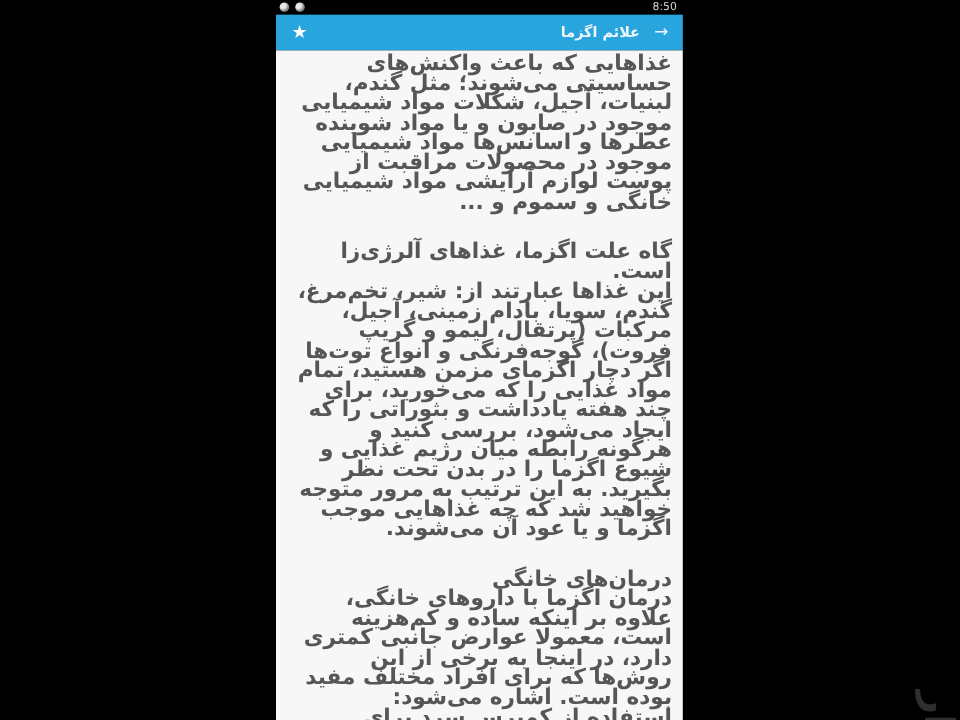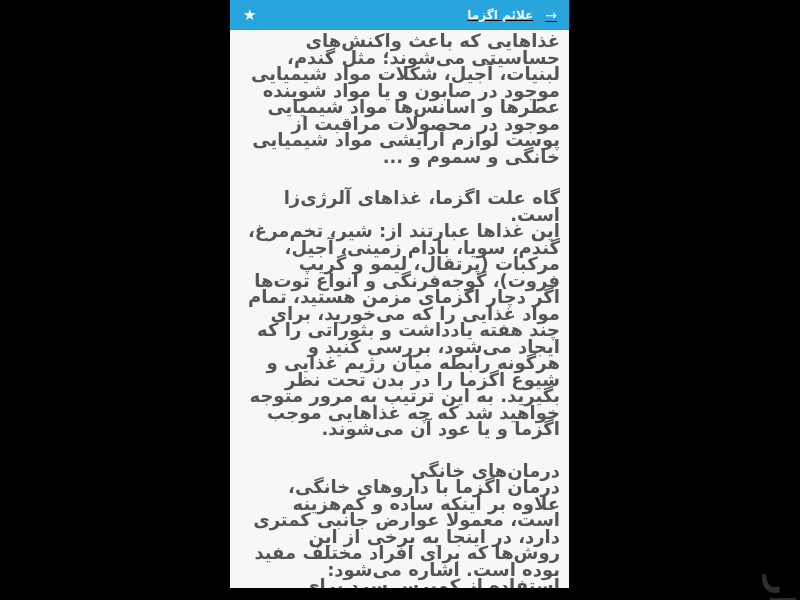--- a/index.html
+++ b/index.html
@@ -44,21 +44,21 @@
     display: flex;
     align-items: center;
     justify-content: space-between;
     padding: 0 12px 0 13px;
   }
   .star-btn {
     color: #ffffff; font-size: 15px; line-height: 1;
     cursor: pointer;
   }
   .title-group {
-    display: flex; align-items: flex-start; gap: 12px; text-decoration: underline;
+    display: flex; align-items: flex-start; gap: 12px;
   }
   .app-title {
     color: #eef7fc; font-size: 12px; font-weight: bold;
   }
   .back-btn {
     color: #eef7fc; font-size: 14px; line-height: 1; cursor: pointer;
   }
 
   
   .content {
@@ -91,20 +91,27 @@
     letter-spacing: 2px;
     direction: rtl;
     text-align: right;
   }
 </style>
 </head>
 <body>
 
 <div class="app-frame">
 
+  <div class="status-bar">
+    <div class="status-icons">
+      <span class="status-icon"></span>
+      <span class="status-icon"></span>
+    </div>
+    <span class="status-time">8:50</span>
+  </div>
 
   <div class="action-bar">
     <span class="star-btn">★</span>
     <div class="title-group">
       <span class="app-title">علائم اگزما</span>
       <span class="back-btn">→</span>
     </div>
   </div>
 
   <div class="content">

